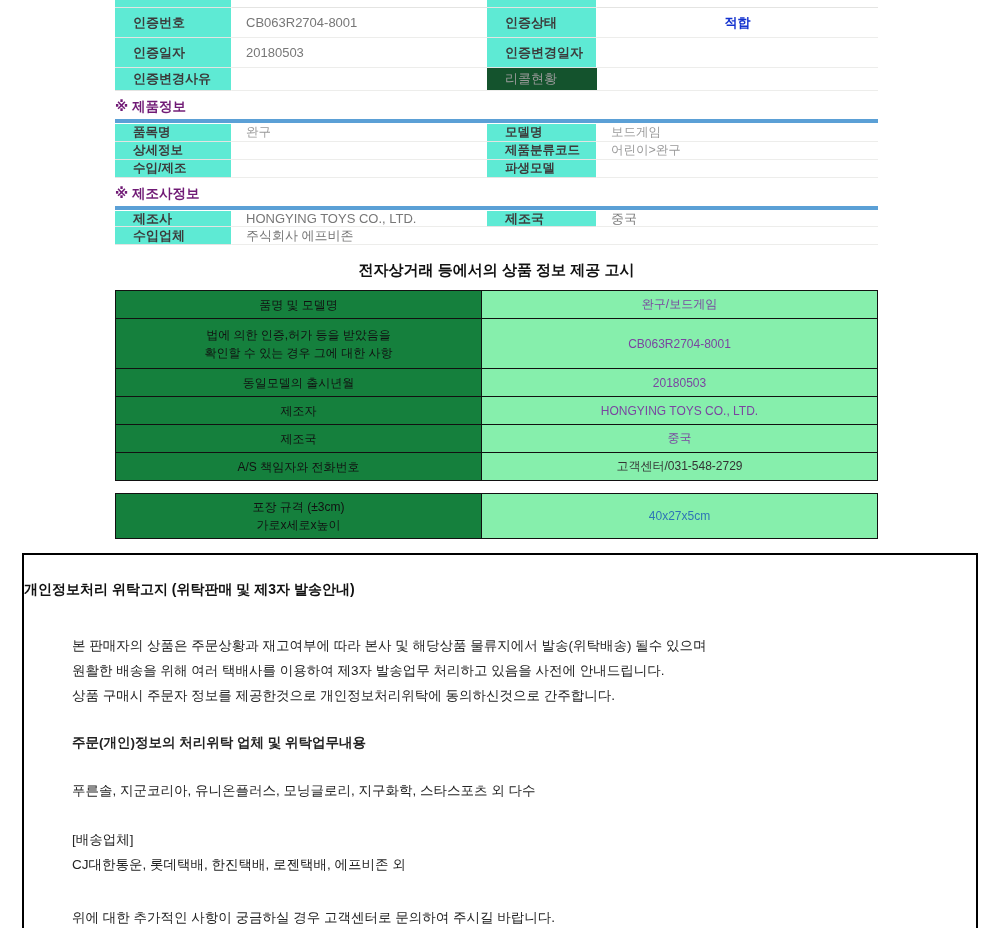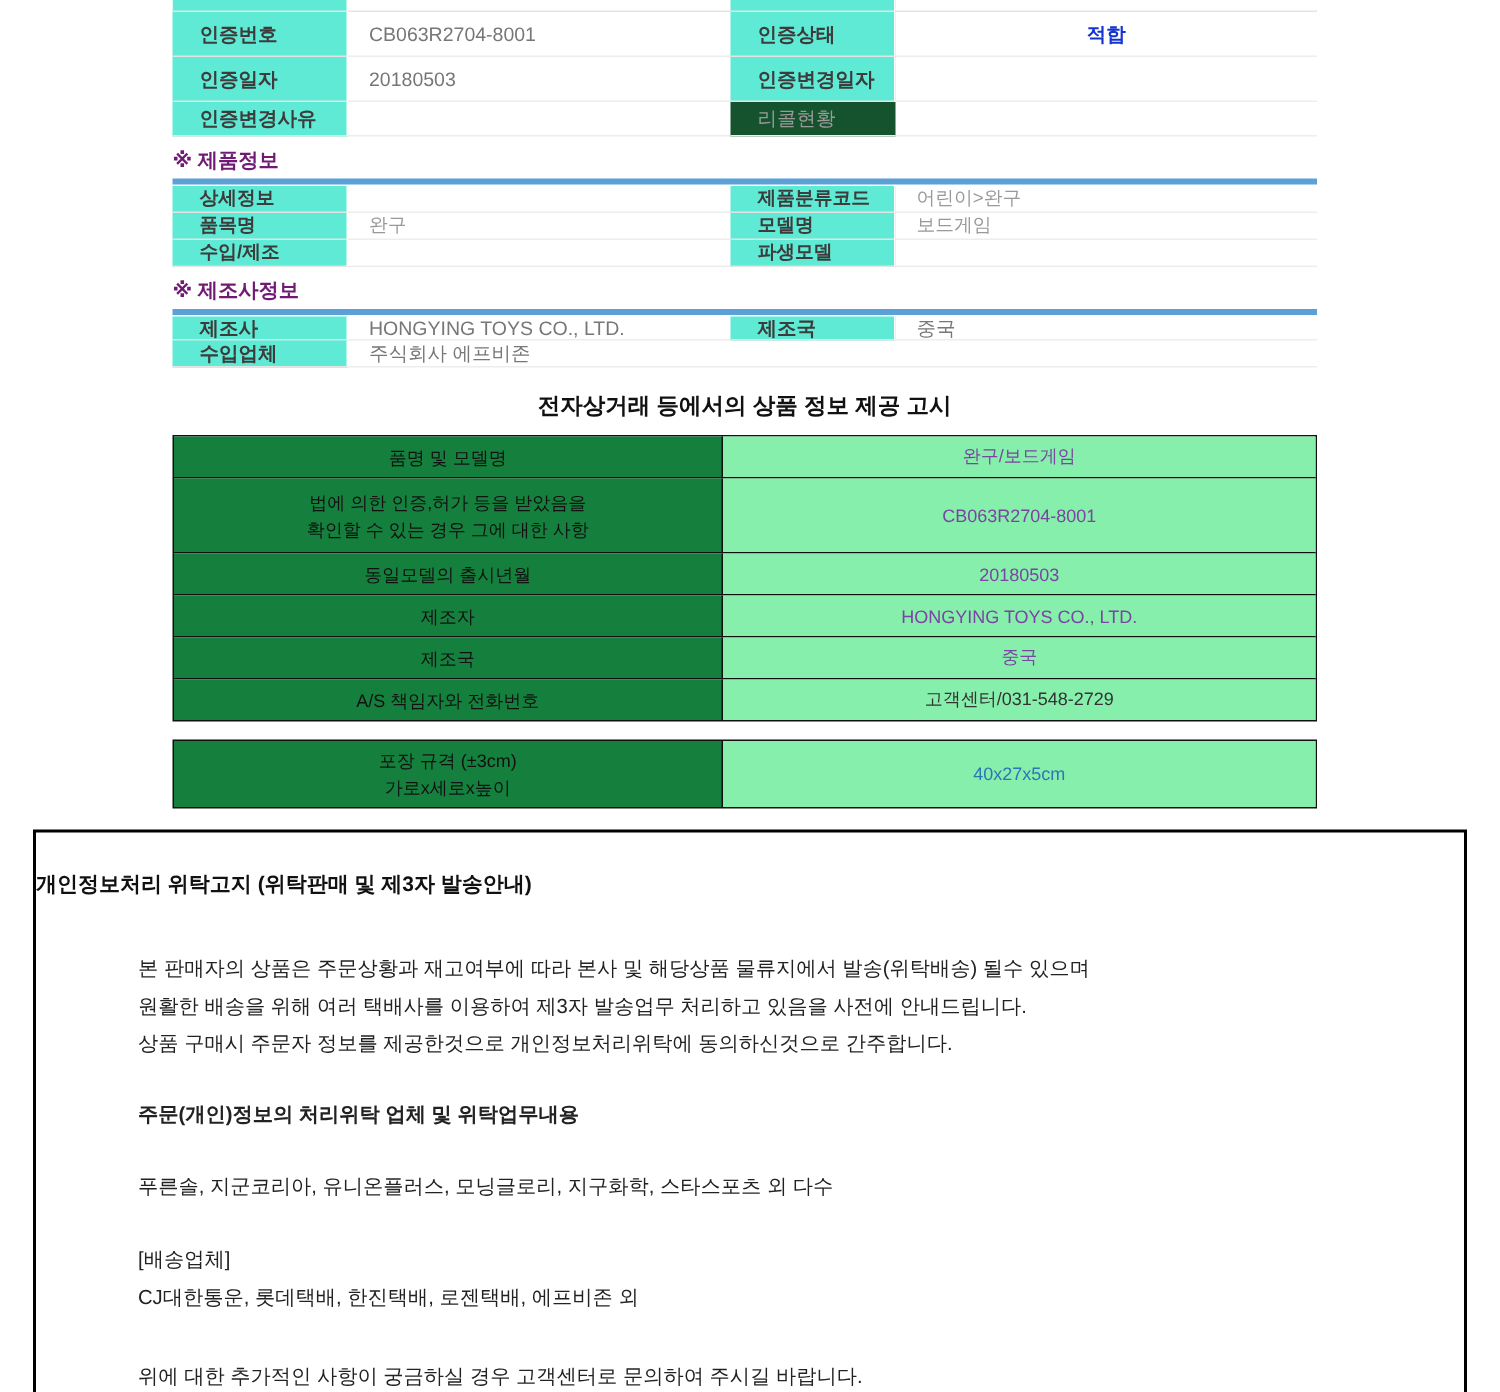--- a/index.html
+++ b/index.html
@@ -45,21 +45,21 @@
   .v-purple { color:#7a45a0; }
   .v-dark   { color:#333333; }
   .v-blue   { color:#2e75b6; }
   .ptable { margin-top:12px; }
 
   
   .notice-box { margin:14px 0 0 22px; width:956px; height:392px;
                 border:2px solid #000; background:#fff; }
   .nb-head { text-align:left; font-size:14px; font-weight:bold; color:#111;
              margin-top:26px; }
-  .nb-text { margin-left:68px; margin-right:40px; font-size:13.5px; color:#222;
+  .nb-text { margin-left:48px; margin-right:40px; font-size:13.5px; color:#222;
              line-height:25px; }
   .nb-intro  { margin-top:34px; }
   .nb-sub    { margin-top:22px; font-weight:bold; }
   .nb-partners { margin-top:23px; }
   .nb-delivery { margin-top:24px; }
   .nb-footer   { margin-top:28px; }
   .line { display:block; }
 </style>
 </head>
 <body>
@@ -90,32 +90,32 @@
       <div class="cell val h23"></div>
       <div class="cell recall-lab h23">리콜현황</div>
       <div class="cell val h23"></div>
     </div>
   </div>
 
   <div class="sec-head">※ 제품정보</div>
   <div class="blue-bar"></div>
   <div class="pv">
     <div class="grid4">
+      <div class="cell lab h18">품목명</div>
+      <div class="cell val h18">완구</div>
+      <div class="cell lab h18">모델명</div>
+      <div class="cell val h18">보드게임</div>
+    </div>
+    <div class="grid4">
       <div class="cell lab h18">상세정보</div>
       <div class="cell val h18"></div>
       <div class="cell lab h18">제품분류코드</div>
       <div class="cell val h18">어린이&gt;완구</div>
     </div>
     <div class="grid4">
-      <div class="cell lab h18">품목명</div>
-      <div class="cell val h18">완구</div>
-      <div class="cell lab h18">모델명</div>
-      <div class="cell val h18">보드게임</div>
-    </div>
-    <div class="grid4">
       <div class="cell lab h18">수입/제조</div>
       <div class="cell val h18"></div>
       <div class="cell lab h18">파생모델</div>
       <div class="cell val h18"></div>
     </div>
   </div>
 
   <div class="sec-head">※ 제조사정보</div>
   <div class="blue-bar"></div>
   <div>

